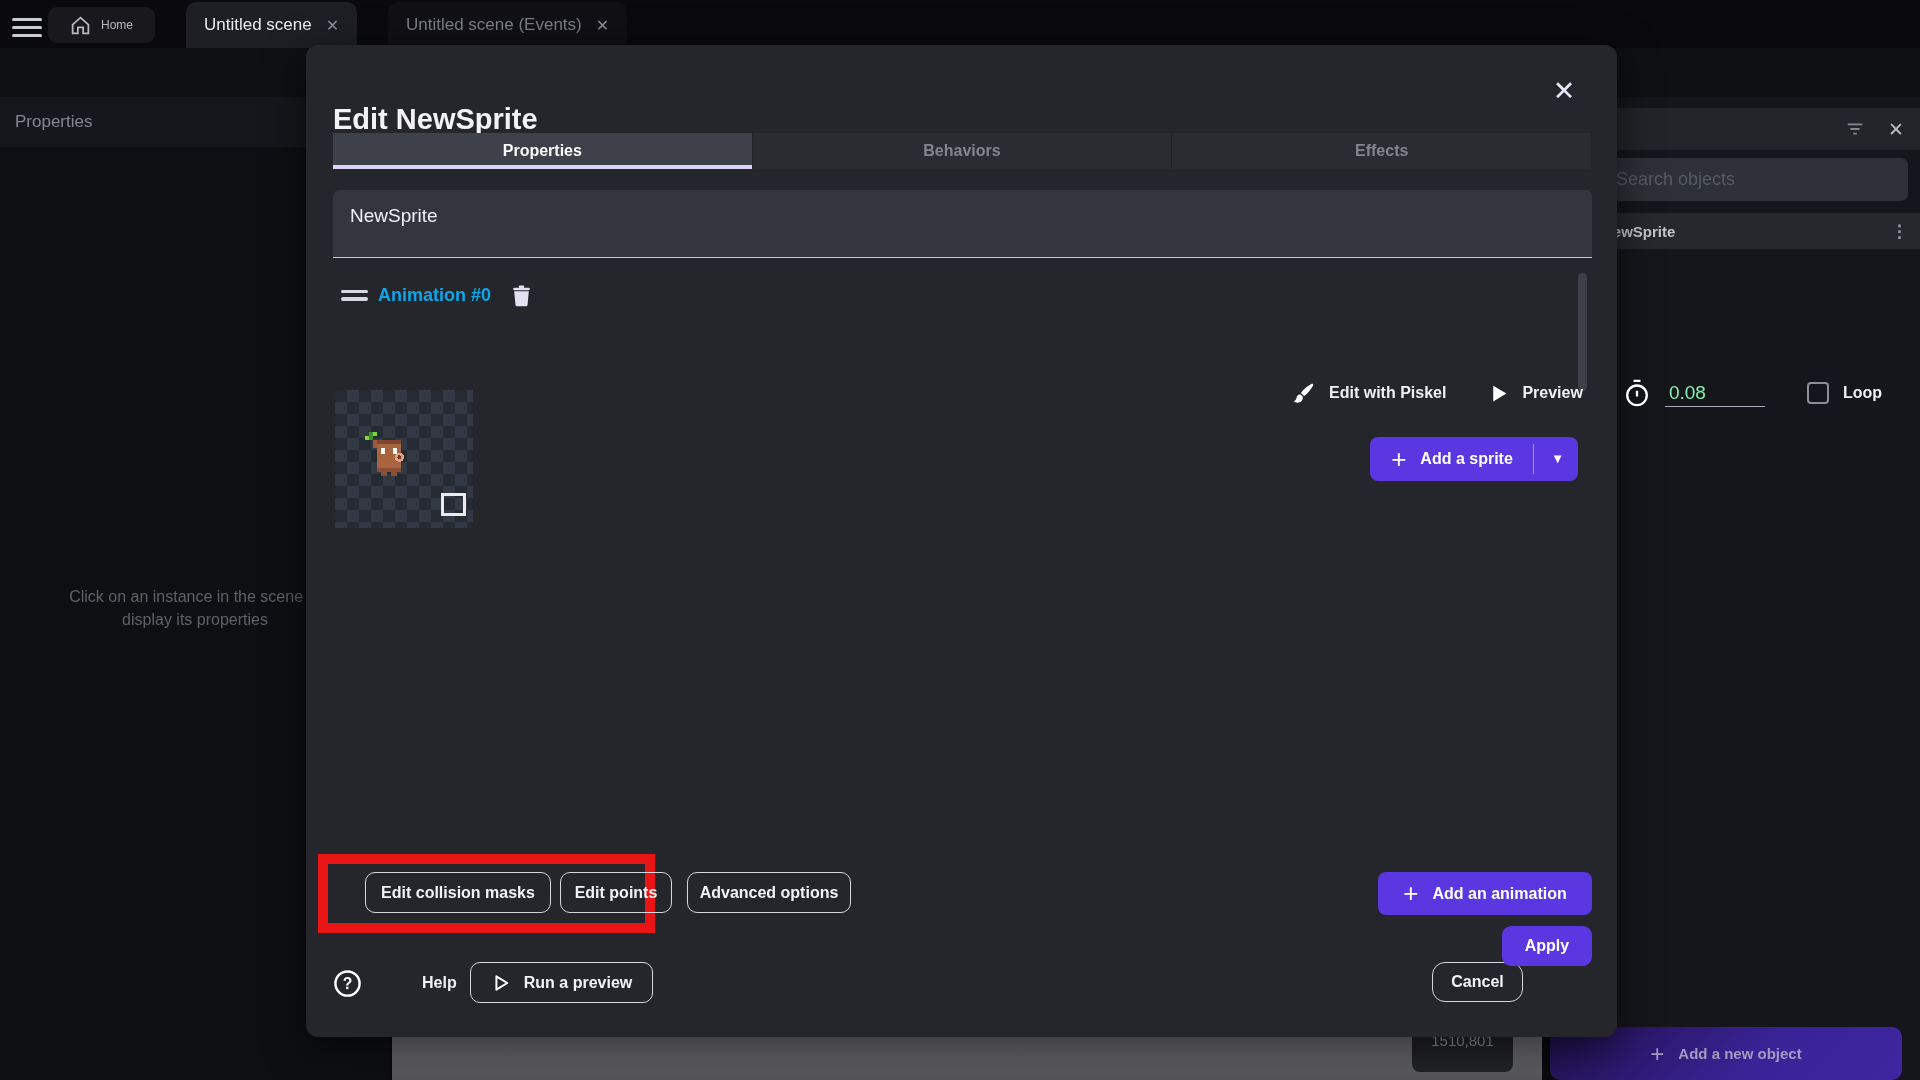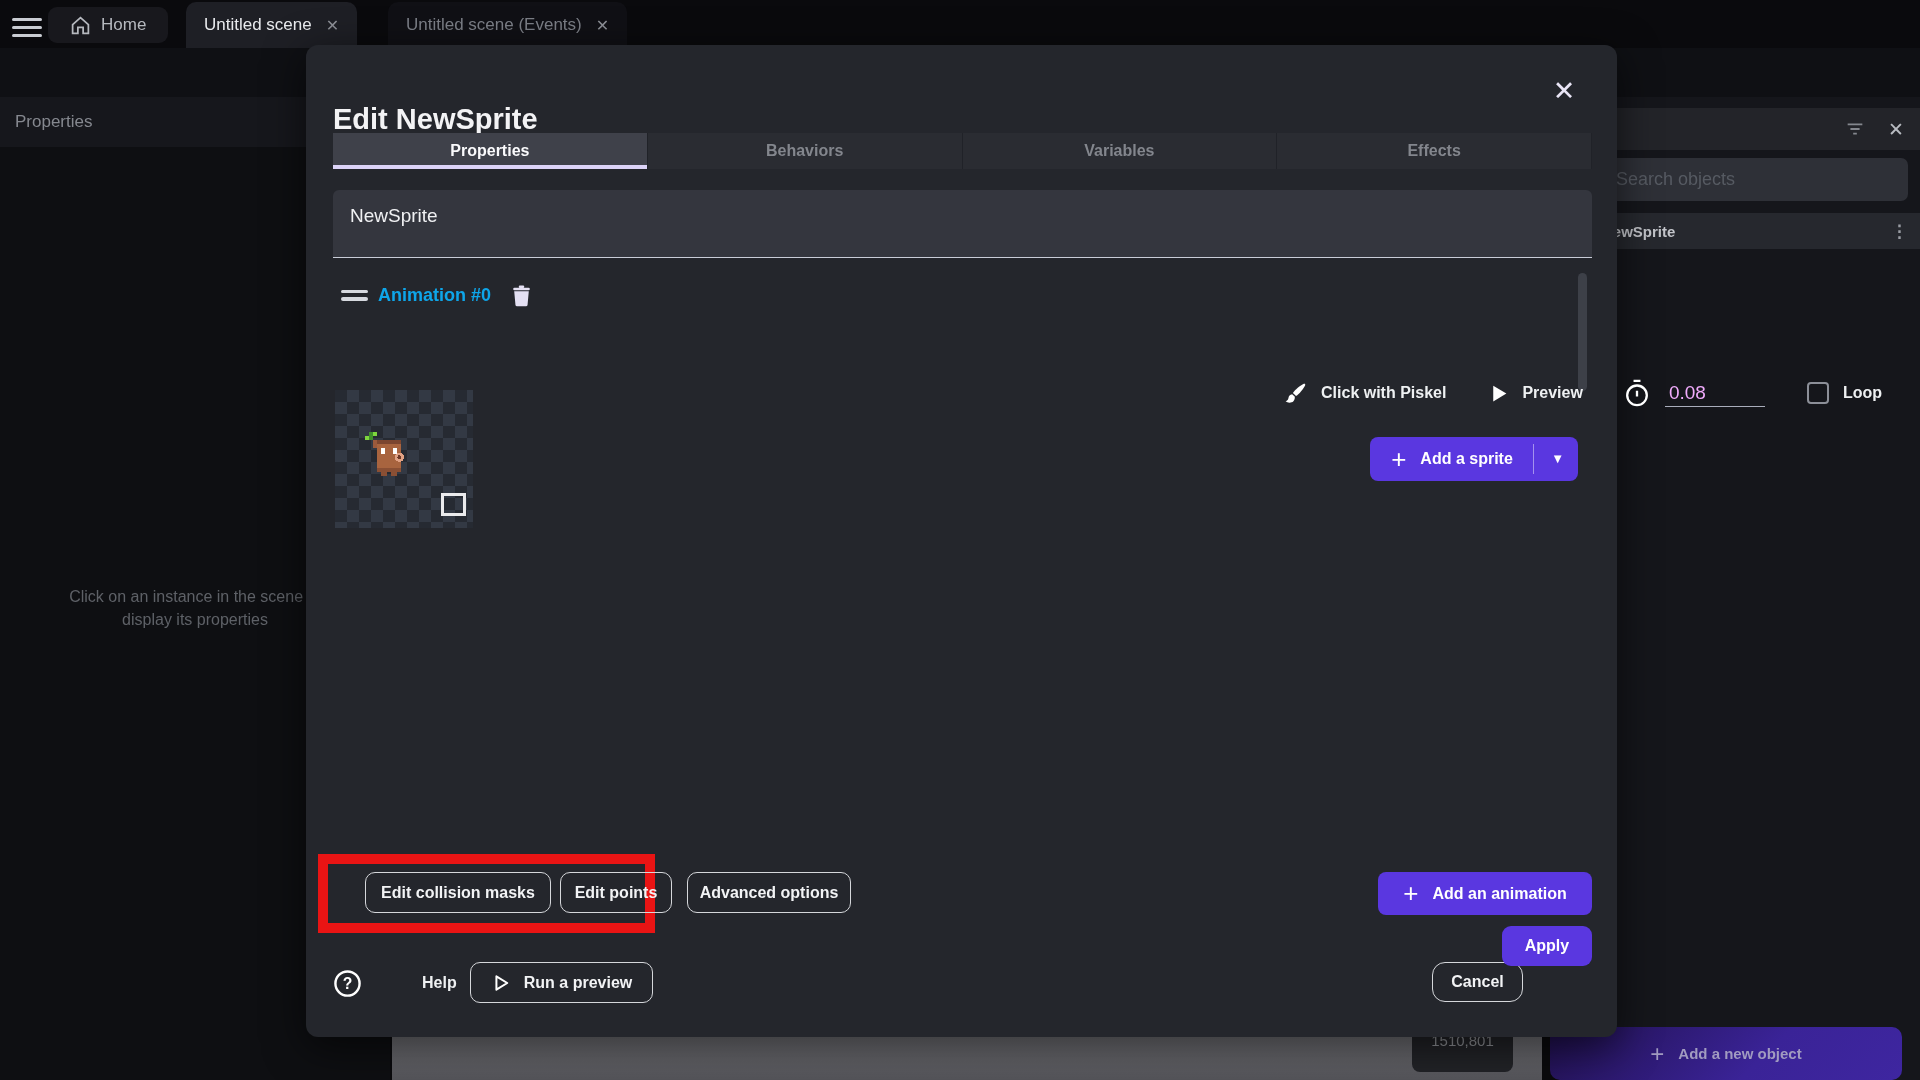--- a/index.html
+++ b/index.html
@@ -6,21 +6,21 @@
   html,body { width:1920px; height:1080px; overflow:hidden; background:#0a0a0d;
               font-family:"Liberation Sans", sans-serif; }
   .abs { position:absolute; }
   svg { display:block; }
 
   
   #topbar { left:0; top:0; width:1920px; height:48px; background:#0a0a0d; z-index:10; }
   .hamburger { left:12px; top:13px; width:30px; height:22px; cursor:pointer; }
   .hamburger span { display:block; height:3px; background:#c9ccd2; border-radius:2px; margin:5px 0; }
   .home-tab { left:48px; top:7px; height:36px; padding:0 22px; background:#18181d; border-radius:9px;
-              display:flex; align-items:center; gap:10px; color:#b6b9bf; font-size:17px; }
+              display:flex; align-items:center; gap:10px; color:#b6b9bf; font-size:12px; }
   .scene-tab { top:2px; height:46px; display:flex; align-items:center; gap:14px; padding:0 18px;
                border-radius:10px 10px 0 0; font-size:17px; }
   .tab-active { left:186px; background:#1e1f25; color:#e9ebee; }
   .tab-inactive { left:388px; background:#101015; color:#7c7f87; }
   .tab-close { font-size:16px; color:#8d9097; cursor:pointer; }
 
   
   #toolbar { left:0; top:48px; width:1920px; height:49px; background:#0f1014; z-index:1; }
   .tool-icon { width:26px; height:26px; color:#8f929a; }
   .tb-sep { top:58px; width:1px; height:30px; background:#2a2c32; }
@@ -82,21 +82,21 @@
                border-bottom:1.5px solid #a9adbb; color:#d4d7dd; font-size:19px; padding:4px 2px;
                font-family:"Liberation Sans", sans-serif; }
   .anim-name::placeholder { color:#8b909a; }
   .trash-btn { margin-left:18px; cursor:pointer; }
   .scroll-thumb { left:1272px; top:228px; width:9px; height:118px; background:#3d4048; border-radius:5px; }
 
   .piskel-row { left:640px; top:330px; width:936px; height:36px; display:flex; align-items:center;
                 justify-content:flex-end; gap:14px; color:#eef0f2; }
   .prow-btn { display:flex; align-items:center; gap:13px; font-size:16px; font-weight:bold; cursor:pointer; }
   .time-input { width:100px; background:transparent; border:none; outline:none;
-                border-bottom:1.5px solid #a9adbb; color:#f0abfc; font-size:19px; padding:2px 4px;
+                border-bottom:1.5px solid #a9adbb; color:#86efac; font-size:19px; padding:2px 4px;
                 font-family:"Liberation Sans", sans-serif; }
   .checkbox { width:22px; height:22px; border:2.5px solid #8c8f98; border-radius:4px; cursor:pointer; }
 
   .thumb { left:29px; top:345px; width:138px; height:138px;
            background:conic-gradient(#333944 90deg,#262a32 90deg 180deg,#333944 180deg 270deg,#262a32 270deg);
            background-size:24px 24px; cursor:pointer; }
   .sel-square { position:absolute; right:7px; bottom:12px; width:25px; height:23px;
                 border:3.5px solid #ebebed; background:transparent; }
 
   .btn-purple { background:#5a37e0; color:#ffffff; font-weight:bold; font-size:16px;
@@ -224,21 +224,20 @@
   <span>Add a new object</span>
 </div>
 
 <div class="abs" id="dialog">
   <div class="abs dlg-title">Edit NewSprite</div>
   <div class="abs dlg-close">✕</div>
 
   <div class="tabs abs">
     <div class="dtab active">Properties</div>
     <div class="dtab">Behaviors</div>
-    <div class="dtab">Variables</div>
     <div class="dtab">Effects</div>
   </div>
 
   <div class="abs objname">
     <input value="NewSprite" style="">
   </div>
 
   <div class="abs anim-row">
     <div class="drag-handle">
         <span></span>
@@ -252,21 +251,21 @@
     </svg>
   </div>
   <div class="abs scroll-thumb"></div>
 
   <div class="abs piskel-row">
     <div class="prow-btn">
       <svg width="25" height="25" viewBox="0 0 24 24">
         <path d="M20.5 2.5 C17 4 11.5 8.5 9.5 11.5 L12.5 14.5 C15.5 12.5 20 7 21.5 3.5 Z" fill="#ffffff"></path>
         <path d="M8.8 12.6 C6.5 12.8 5.6 14.2 5.3 16 C5 17.8 4.2 18.8 2.5 19.5 C4.5 21.3 8.2 21.2 10 19.4 C11.3 18.1 11.6 15.9 11.2 14.9 Z" fill="#ffffff"></path>
       </svg>
-      <span>Click with Piskel</span>
+      <span>Edit with Piskel</span>
     </div>
     <div style="width:14px"></div>
     <div class="prow-btn">
       <svg width="21" height="23" viewBox="0 0 24 24">
           <path d="M6 3 L21 12 L6 21 Z" fill="#ffffff"></path>
         </svg>
       <span>Preview</span>
     </div>
     <div style="width:12px"></div>
     <svg width="28" height="30" viewBox="0 0 24 26" fill="none" stroke="#ffffff" stroke-width="2">

